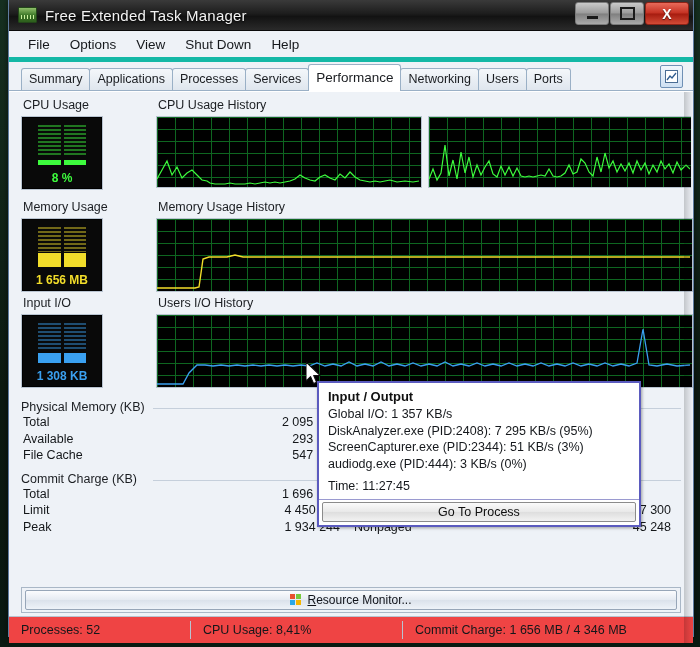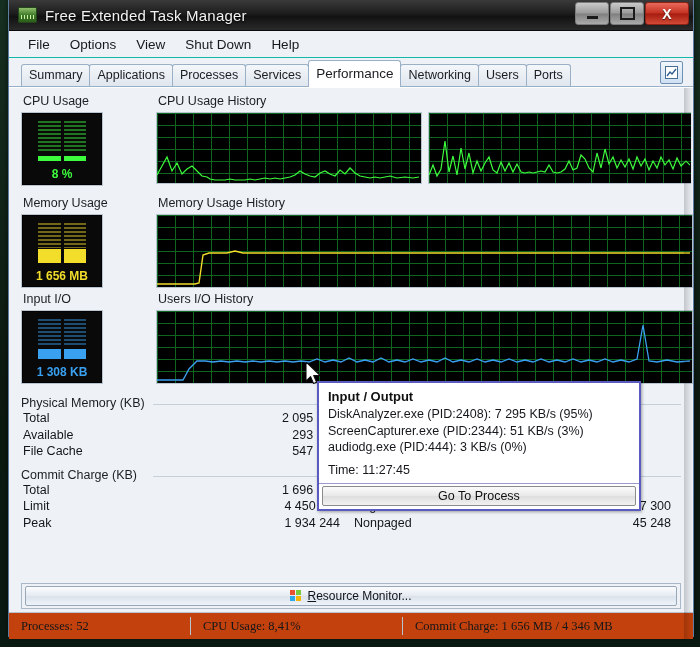--- a/index.html
+++ b/index.html
@@ -55,21 +55,21 @@
     width:42px;
     background:linear-gradient(180deg,#e86a5a 0%,#c43122 48%,#a61c0f 52%,#d24a36 100%);
     border-color:#8e2216;color:#fff;font-weight:bold;font-size:14px;
     text-shadow:0 1px 1px rgba(0,0,0,.6);
   }
   .wbtn .min{display:block;width:11px;height:3px;background:#1a1a1a;margin-top:7px;}
   .wbtn .max{display:block;width:11px;height:9px;border:2px solid #1a1a1a;}
 
   
   .menubar{
-    height:26px;background:#eef2f7;border-bottom:1px solid #14b8a6;
+    height:26px;background:#eef2f7;border-bottom:5px solid #14b8a6;
     display:flex;align-items:center;padding-left:10px;gap:2px;
   }
   .menu-item{
     padding:3px 9px;font-size:13.5px;color:#15181c;border-radius:2px;cursor:default;
   }
 
   
   .tabstrip{
     position:relative;height:28px;background:#eef2f7;
     border-bottom:1px solid #9ab0c6;
@@ -172,22 +172,22 @@
   }
   .winflag i{position:absolute;width:5px;height:5px;display:block;}
   .winflag i:nth-child(1){left:0;top:0;background:#e8512f;}
   .winflag i:nth-child(2){left:6px;top:0;background:#78c93b;}
   .winflag i:nth-child(3){left:0;top:6px;background:#2aa8e8;}
   .winflag i:nth-child(4){left:6px;top:6px;background:#f5b500;}
   .resbtn u{text-decoration:underline;}
 
   .statusbar{
     position:absolute;left:0;right:0;bottom:0;height:26px;
-    background:#c2410c;border-top:1px solid #b8c3d0;
-    display:flex;align-items:center;font-size:12.5px;color:#14171a;font-family:Liberation Serif, serif;
+    background:#ef4444;border-top:1px solid #b8c3d0;
+    display:flex;align-items:center;font-size:12.5px;color:#14171a;
   }
   .sb-cell{position:relative;height:26px;display:flex;align-items:center;padding-left:12px;}
   .sb-cell:after{
     content:"";position:absolute;right:0;top:4px;bottom:4px;width:1px;background:#b8c3d0;
   }
   .sb-cell.last:after{display:none;}
 
   
   .tooltip{
     position:absolute;left:308px;top:381px;width:320px;
@@ -426,20 +426,21 @@
       <div class="sb-cell" style="width:200px;">CPU Usage: 8,41%</div>
       <div class="sb-cell last" style="flex:1;">Commit Charge: 1 656 MB / 4 346 MB</div>
     </div>
 
     <div class="scroll-shadow"></div>
   </div>
 
   <div class="tooltip">
     <div class="tt-body">
       <div class="tt-title">Input / Output</div>
+      <div class="tt-line">Global I/O: 1 357 KB/s</div>
       <div class="tt-line">DiskAnalyzer.exe (PID:2408): 7 295 KB/s (95%)</div>
       <div class="tt-line">ScreenCapturer.exe (PID:2344): 51 KB/s (3%)</div>
       <div class="tt-line">audiodg.exe (PID:444): 3 KB/s (0%)</div>
       <div class="tt-time">Time: 11:27:45</div>
     </div>
     <div class="tt-btnwrap">
       <div class="tt-btn">Go To Process</div>
     </div>
   </div>
 

